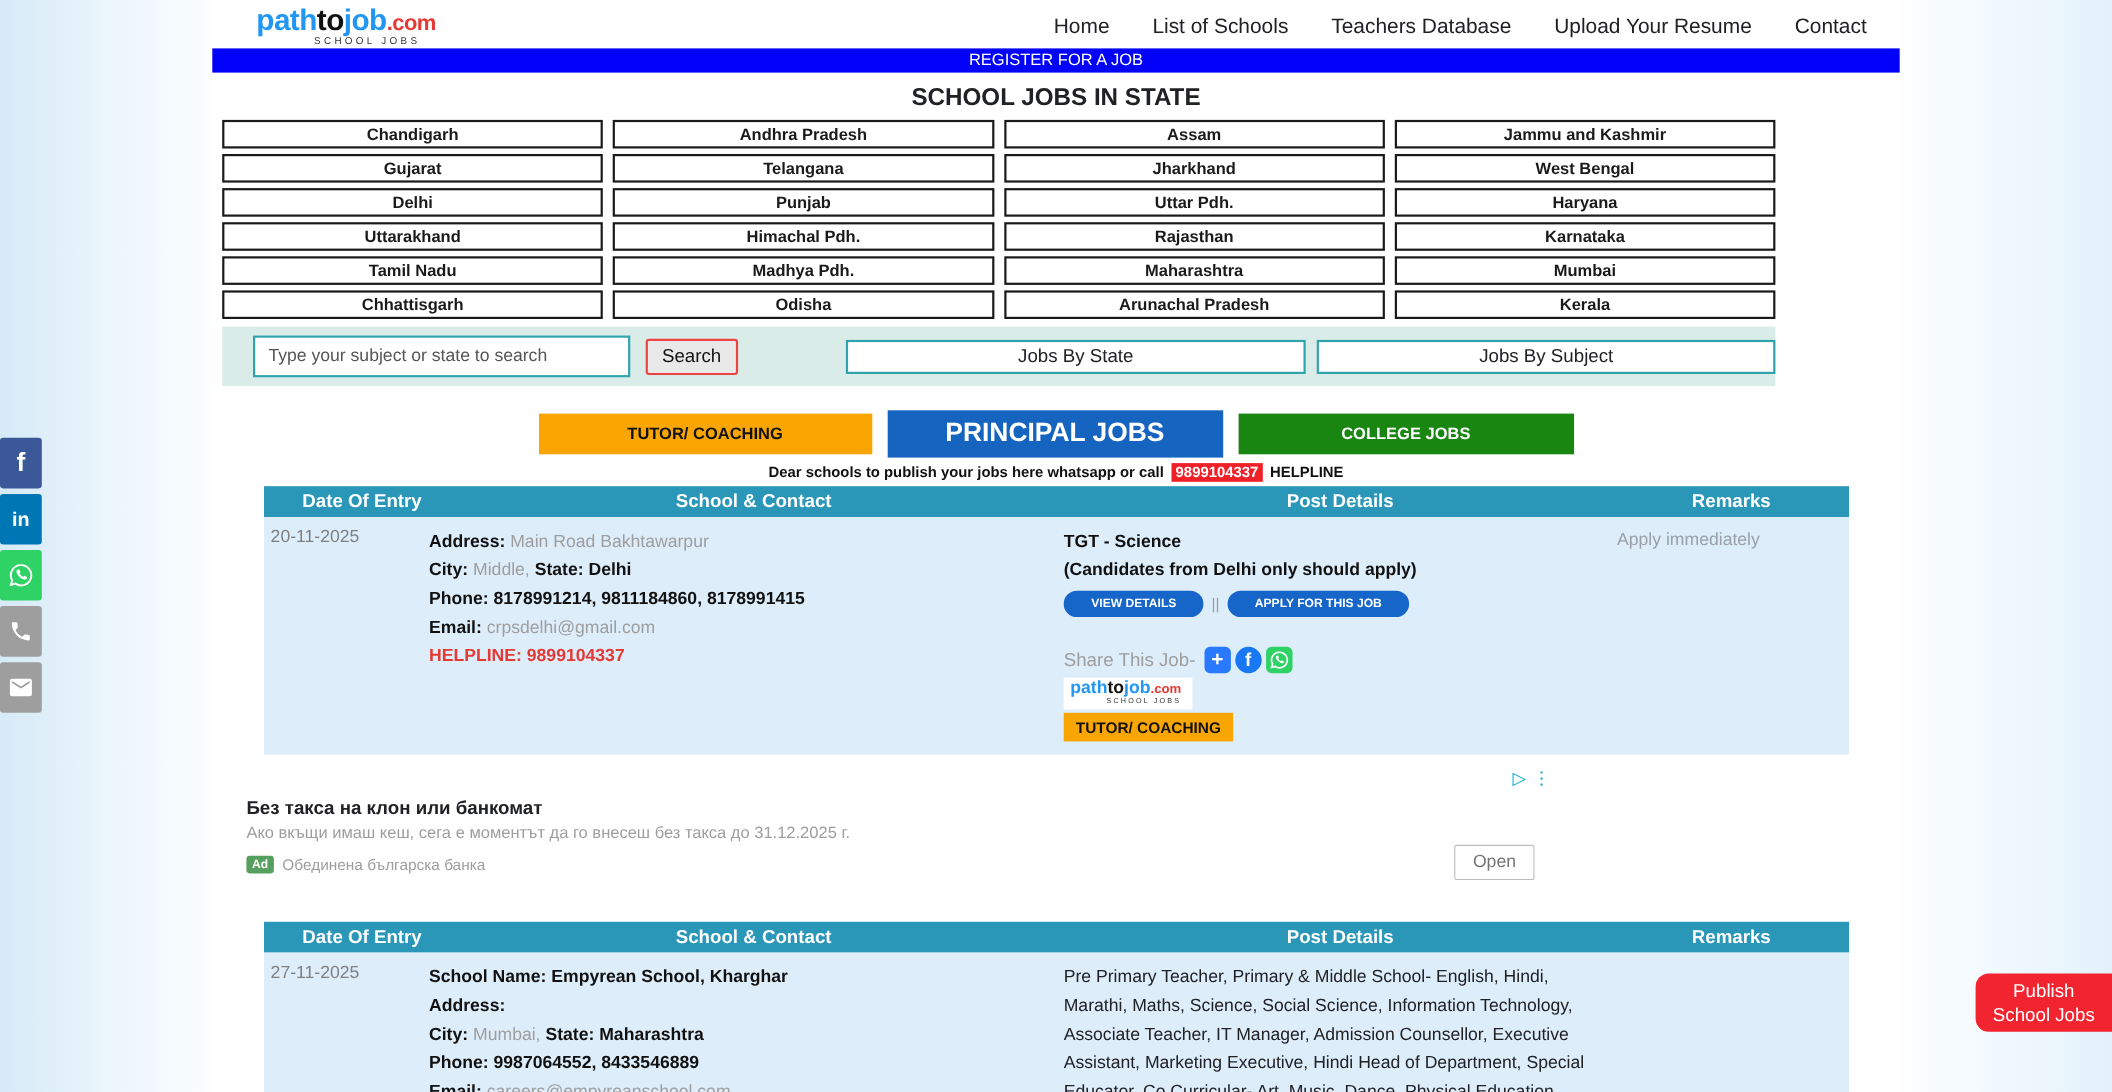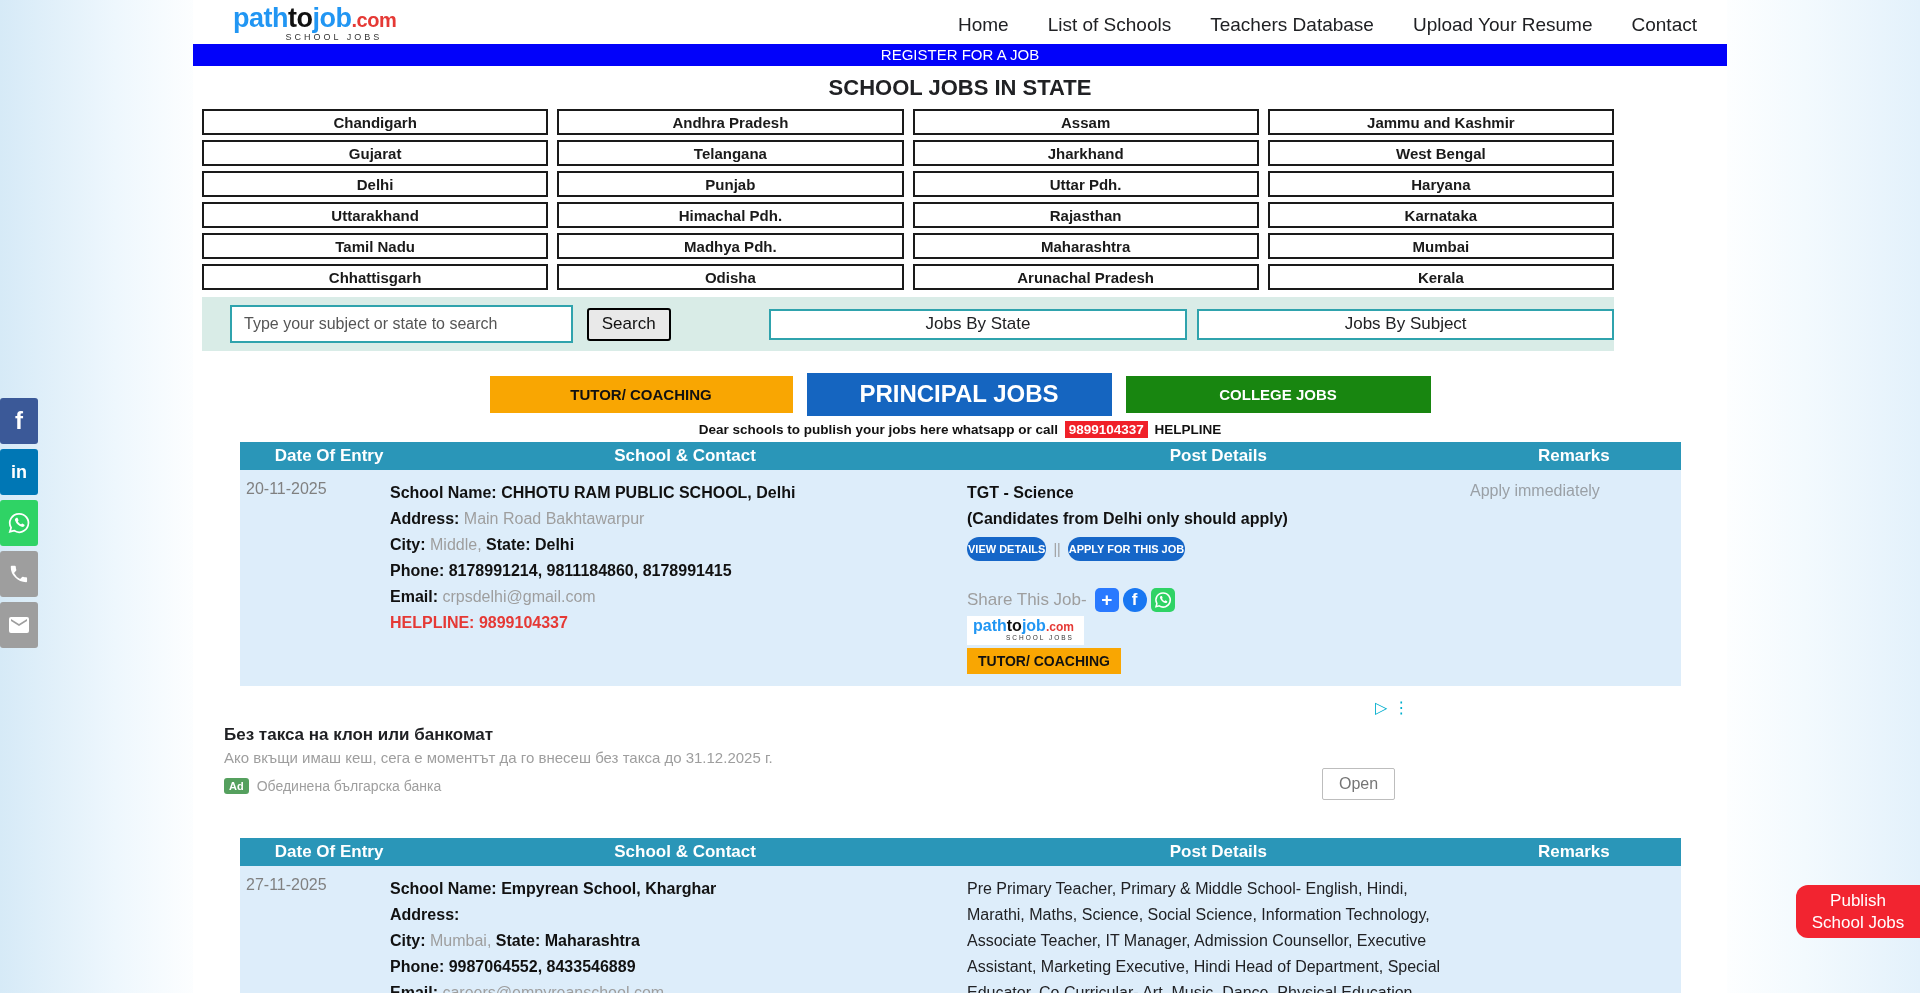--- a/index.html
+++ b/index.html
@@ -27,21 +27,21 @@
   .page-title { text-align:center; font-size:22px; font-weight:bold; color:#202124; margin:9px 0 8px; }
 
   
   .states { width:1412px; margin:0 0 0 9px; display:grid; grid-template-columns:repeat(4,1fr); gap:5px 9px; }
   .state-btn { border:2px solid #1a1a1a; background:#fff; height:26px; display:flex; align-items:center; justify-content:center; font-weight:bold; font-size:15px; cursor:pointer; }
 
   
   .search-bar { width:1412px; margin:7px 0 0 9px; background:var(--search_bg,#d9ece7); height:54px; display:flex; align-items:center; padding-left:28px; }
   .search-input { width:362px; height:38px; border:2px solid var(--teal_border,#2fa3ad); padding:0 12px; font-size:16px; font-family:"Liberation Sans",sans-serif; color:#333; background:#fff; }
   .search-input::placeholder { color:#555; }
-  .search-btn { margin-left:14px; height:33px; padding:0 13px; background:#e9e9e9; border:2px solid #000000; font-size:17px; border-radius:3px; cursor:pointer; font-family:"Liberation Sans",sans-serif; color:#111; }
+  .search-btn { margin-left:14px; height:33px; padding:0 13px; background:#e9e9e9; border:2px solid #ef4444; font-size:17px; border-radius:3px; cursor:pointer; font-family:"Liberation Sans",sans-serif; color:#111; }
   .jobs-by { height:31px; border:2px solid var(--teal_border,#2fa3ad); background:#fff; display:flex; align-items:center; justify-content:center; font-size:17px; color:#202124; cursor:pointer; }
   .jobs-state { width:444px; margin-left:98px; }
   .jobs-subject { width:442px; margin-left:10px; }
 
   
   .cats { display:flex; align-items:center; justify-content:center; gap:14px; margin-top:21px; height:44px; }
   .cat-btn { display:flex; align-items:center; justify-content:center; cursor:pointer; font-weight:bold; }
   .cat-tutor { width:303px; height:37px; background:var(--orange,#f9a602); color:#111; font-size:15px; }
   .cat-principal { width:305px; height:43px; background:var(--principal_blue,#1565c0); color:#fff; font-size:24px; }
   .cat-college { width:305px; height:37px; background:var(--green,#188610); color:#fff; font-size:15px; }
@@ -59,21 +59,21 @@
   .cell { padding:10px 8px 12px 6px; font-size:16px; }
   .date-cell { color:#808080; }
   .school-line { line-height:26px; color:#111; }
   .lbl { font-weight:bold; color:#111; }
   .val-strong { font-weight:bold; color:#111; }
   .val-gray { color:#9e9e9e; }
   .helpline-line { color:var(--logo_red,#e53935); font-weight:bold; line-height:26px; }
   .post-line { font-weight:bold; color:#111; line-height:26px; }
   .post-para { font-weight:normal; color:#202124; line-height:26px; }
   .actions { margin-top:5px; display:flex; align-items:center; gap:7px; }
-  .pill { background:var(--pill_blue,#1566c8); color:#fff; font-size:11px; font-weight:bold; padding:6px 1px; border-radius:14px; cursor:pointer; white-space:nowrap; }
+  .pill { background:var(--pill_blue,#1566c8); color:#fff; font-size:11px; font-weight:bold; padding:6px 25px; border-radius:14px; cursor:pointer; white-space:nowrap; }
   .pill-sep { color:#9e9e9e; font-size:14px; }
   .share-row { margin-top:27px; display:flex; align-items:center; gap:4px; }
   .share-lbl { color:#9e9e9e; font-size:17px; margin-right:4px; }
   .s-ico { width:24px; height:24px; display:inline-flex; align-items:center; justify-content:center; cursor:pointer; }
   .ico-share { background:#2979ff; border-radius:5px; color:#fff; font-size:19px; font-weight:bold; }
   .ico-fb { background:#1877f2; border-radius:50%; color:#fff; font-size:17px; font-weight:bold; }
   .ico-wa { background:var(--whatsapp,#2fd365); border-radius:5px; }
   .mini-logo { display:inline-block; background:#fff; padding:2px 10px 3px 6px; margin-top:4px; line-height:1; cursor:pointer; }
   .mini-main { font-weight:bold; font-size:16px; }
   .mini-com { font-size:12px; color:var(--logo_red,#e53935); }
@@ -201,21 +201,20 @@
   <div class="jobtable">
     <div class="thead">
       <div class="th c1">Date Of Entry</div>
       <div class="th c2">School &amp; Contact</div>
       <div class="th c3">Post Details</div>
       <div class="th c4">Remarks</div>
     </div>
     <div class="trow">
       <div class="cell c1 date-cell">20-11-2025</div>
       <div class="cell c2">
-        <div class="school-line"><span class="lbl">School Name:</span> <span class="val-strong">CHHOTU RAM PUBLIC SCHOOL, Delhi</span></div>
         <div class="school-line"><span class="lbl">Address:</span> <span class="val-gray">Main Road Bakhtawarpur</span></div>
         <div class="school-line"><span class="lbl">City:</span> <span class="val-gray">Middle,</span> <span class="lbl">State:</span> <span class="val-strong">Delhi</span></div>
         <div class="school-line"><span class="lbl">Phone:</span> <span class="val-strong">8178991214, 9811184860, 8178991415</span></div>
         <div class="school-line"><span class="lbl">Email:</span> <span class="val-gray">crpsdelhi@gmail.com</span></div>
         <div class="helpline-line"><span>HELPLINE:</span> <span>9899104337</span></div>
       </div>
       <div class="cell c3">
         <div class="post-line">TGT - Science</div>
         <div class="post-line">(Candidates from Delhi only should apply)</div>
         <div class="actions">

